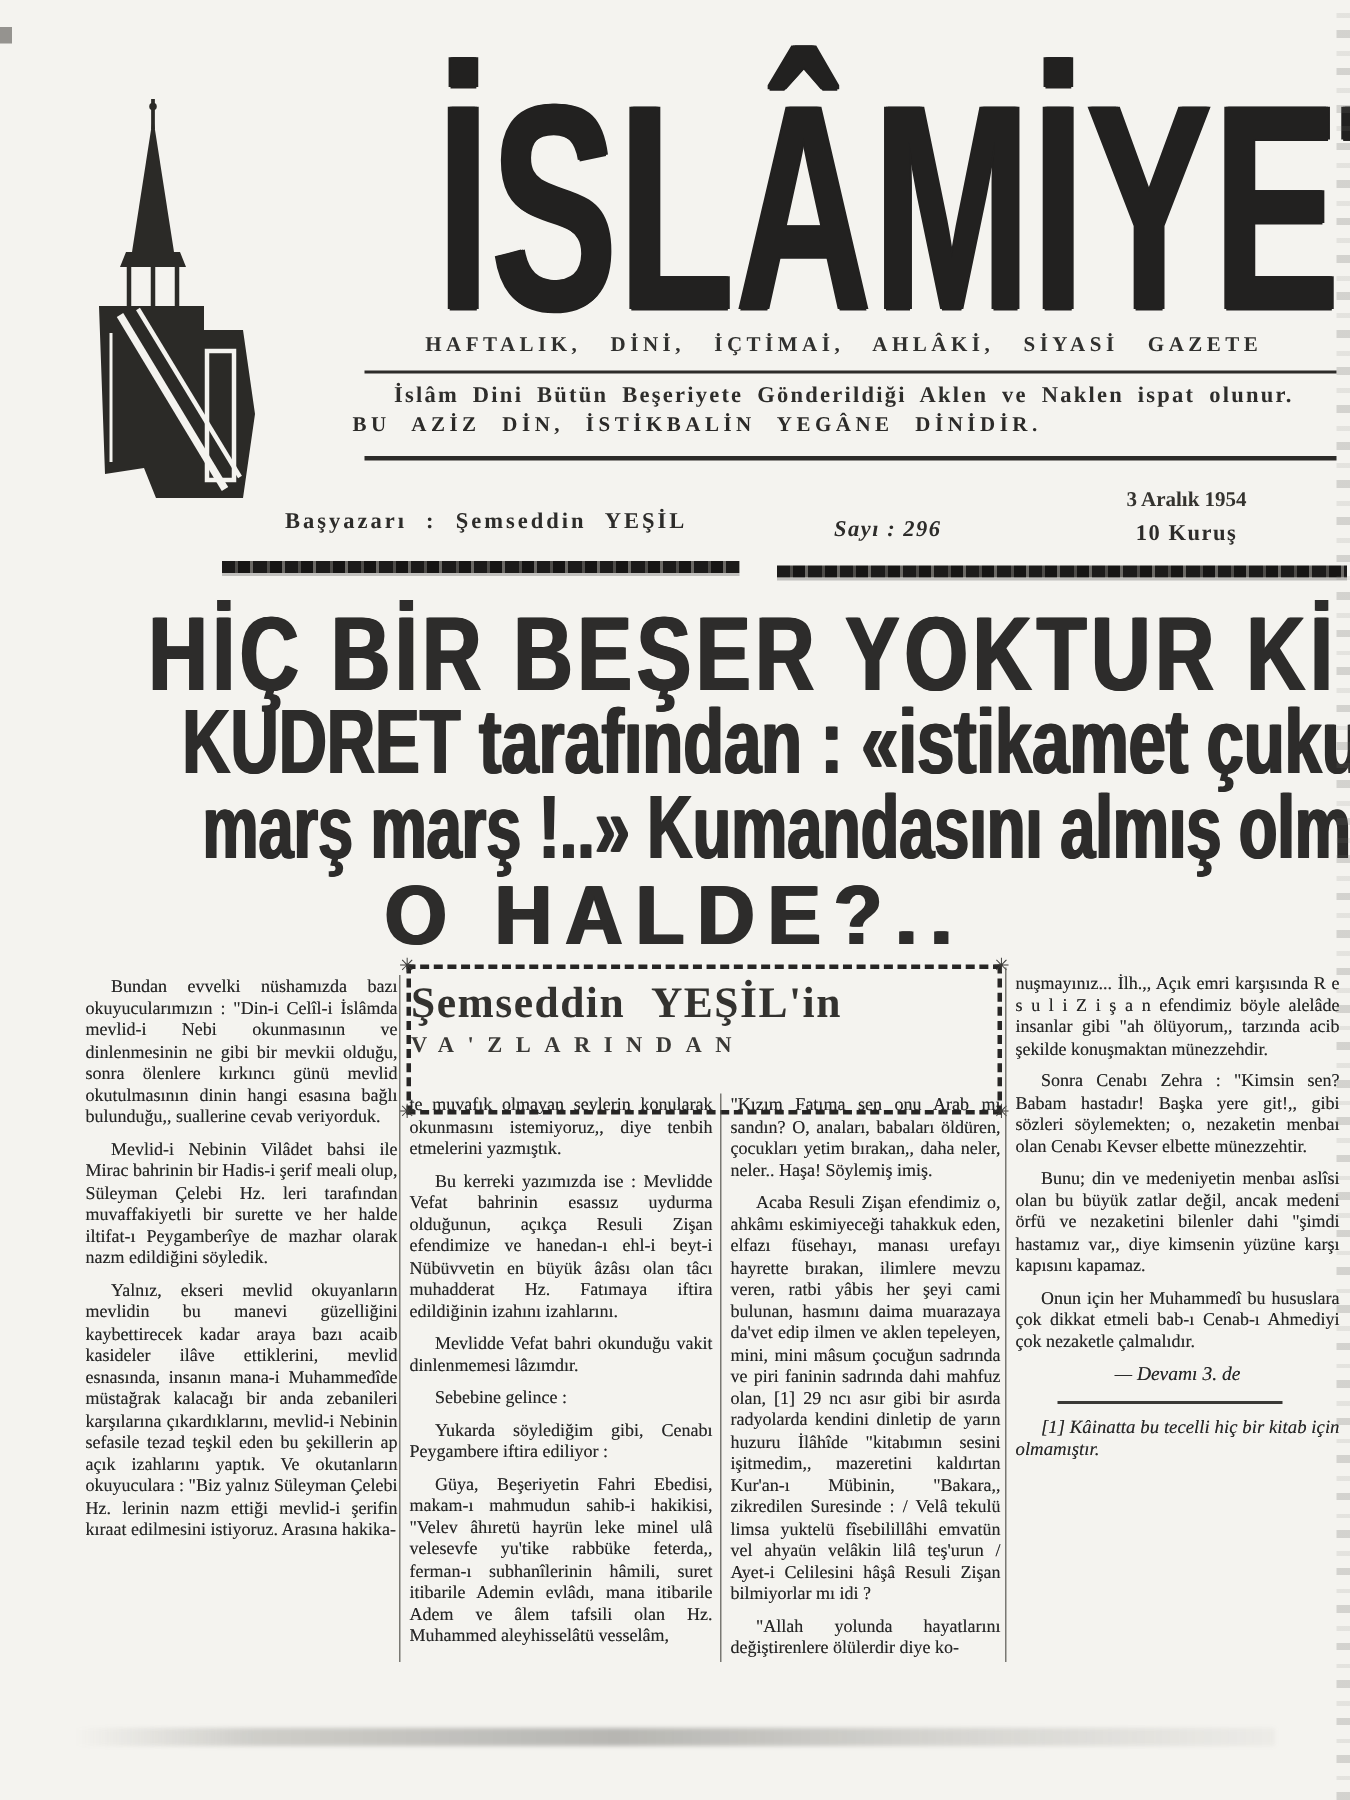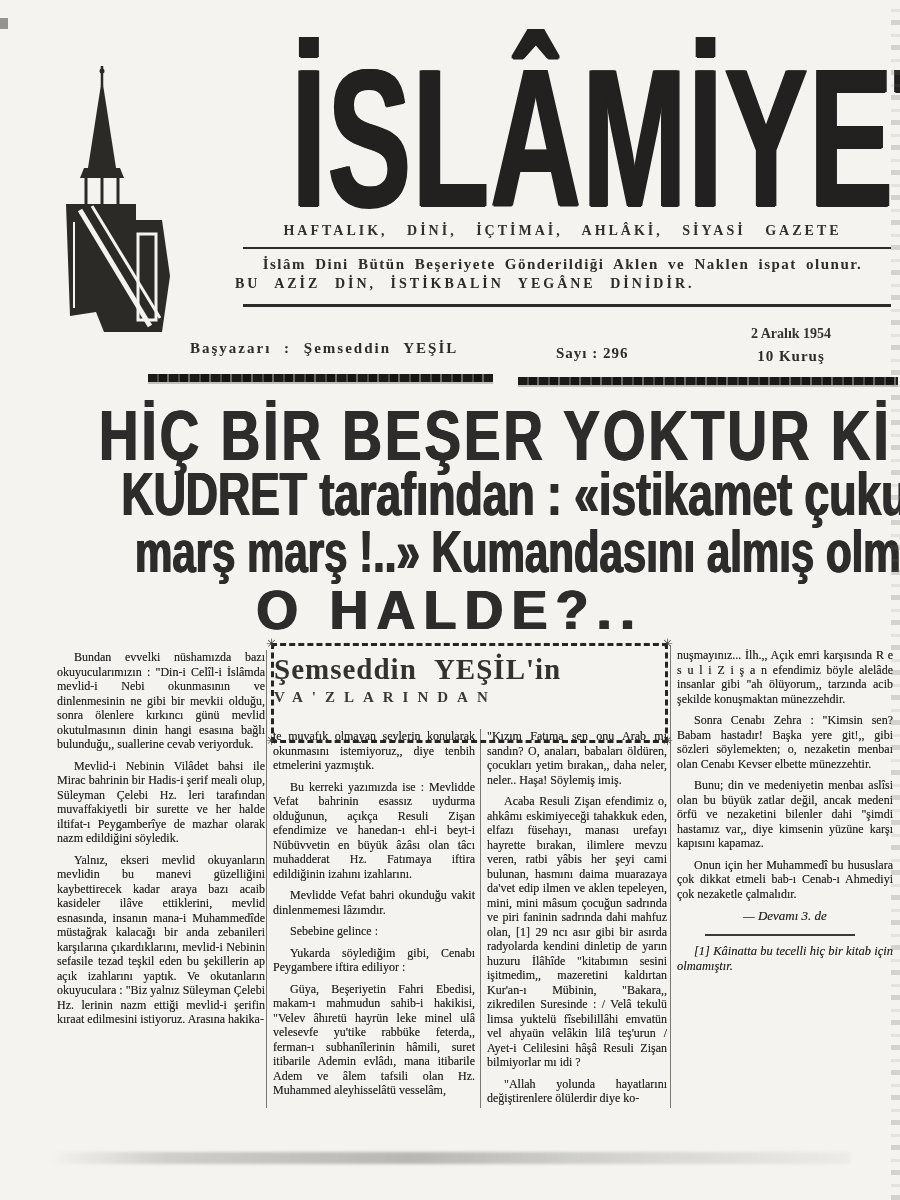--- a/index.html
+++ b/index.html
@@ -27,21 +27,21 @@
   #motto-1{
     left:235px;top:256px;width:655px;text-align:center;
     font-size:15px;font-weight:bold;letter-spacing:1.5px;word-spacing:4px;color:#2e2d2b;
   }
   #motto-2{
     left:235px;top:276px;width:655px;
     font-size:14px;font-weight:bold;letter-spacing:3px;word-spacing:8px;color:#2b2a28;
   }
   #rule-mid{left:243px;top:304px;width:648px;height:3px;}
   #editor-line{left:190px;top:340px;font-size:15px;font-weight:bold;letter-spacing:2px;word-spacing:7px;color:#2d2c2a;}
-  #issue-number{left:556px;top:345px;font-size:15px;font-weight:bold;letter-spacing:1px;color:#2d2c2a;}
+  #issue-number{left:556px;top:345px;font-size:15px;font-weight:bold;letter-spacing:1px;color:#2d2c2a;font-style:italic;}
   #issue-date{left:726px;top:326px;width:130px;text-align:center;font-size:14px;font-weight:bold;color:#34332f;}
   #issue-price{left:726px;top:348px;width:130px;text-align:center;font-size:15px;font-weight:bold;letter-spacing:1px;color:#2d2c2a;}
   .grunge{
     height:8px;
     background:repeating-linear-gradient(90deg,#1c1b1a 0 9px,#4d4b48 9px 11px,#161514 11px 19px,#6b6965 19px 21px);
     box-shadow:0 2px 0 rgba(40,40,38,.25);
   }
   #band-left{left:148px;top:374px;width:345px;}
   #band-right{left:518px;top:377px;width:380px;}
   
@@ -118,21 +118,21 @@
 
   <div class="abs" id="paper-title">İSLÂMİYET</div>
   <div class="abs" id="paper-subtitle">HAFTALIK,  DİNİ,  İÇTİMAİ,  AHLÂKİ,  SİYASİ  GAZETE</div>
   <div class="abs rule" id="rule-top"></div>
   <div class="abs" id="motto-1">İslâm Dini Bütün Beşeriyete Gönderildiği Aklen ve Naklen ispat olunur.</div>
   <div class="abs" id="motto-2">BU AZİZ DİN, İSTİKBALİN YEGÂNE DİNİDİR.</div>
   <div class="abs rule" id="rule-mid"></div>
 
   <div class="abs" id="editor-line">Başyazarı :  Şemseddin  YEŞİL</div>
   <div class="abs" id="issue-number">Sayı : 296</div>
-  <div class="abs" id="issue-date">2 Aralık 1954</div>
+  <div class="abs" id="issue-date">3 Aralık 1954</div>
   <div class="abs" id="issue-price">10 Kuruş</div>
 
   <div class="abs grunge" id="band-left"></div>
   <div class="abs grunge" id="band-right"></div>
 
   <div class="abs hl" id="hl-1">HİÇ BİR BEŞER YOKTUR Kİ</div>
   <div class="abs hl" id="hl-2">KUDRET  tarafından :  «istikamet  çukura</div>
   <div class="abs hl" id="hl-3">marş marş !..»  Kumandasını  almış  olmasın !</div>
   <div class="abs hl" id="hl-4">O HALDE?..</div>
 

